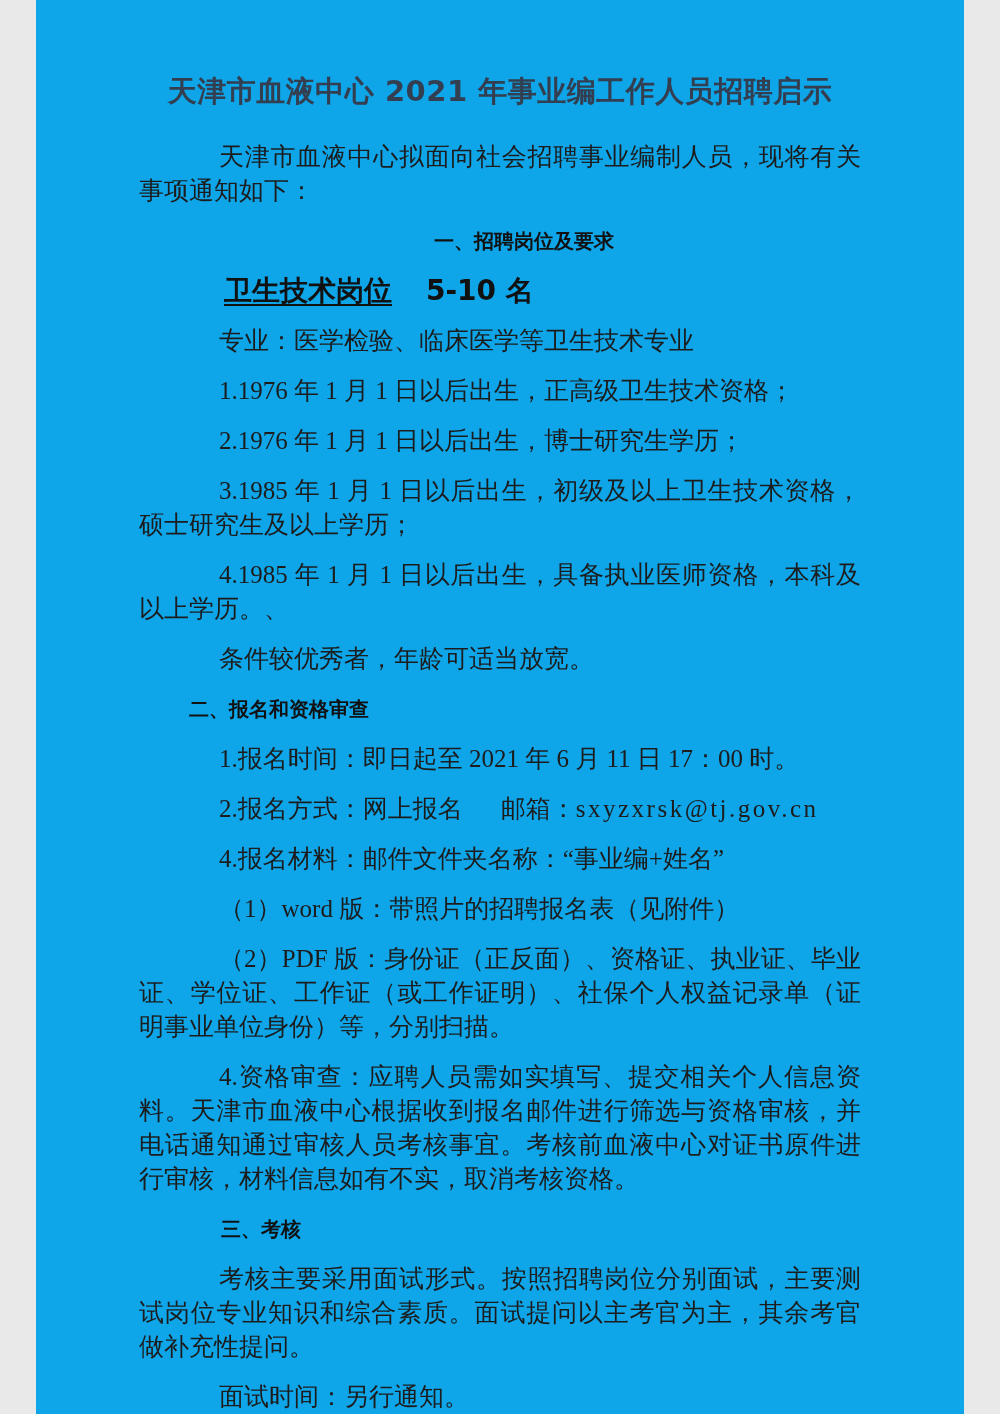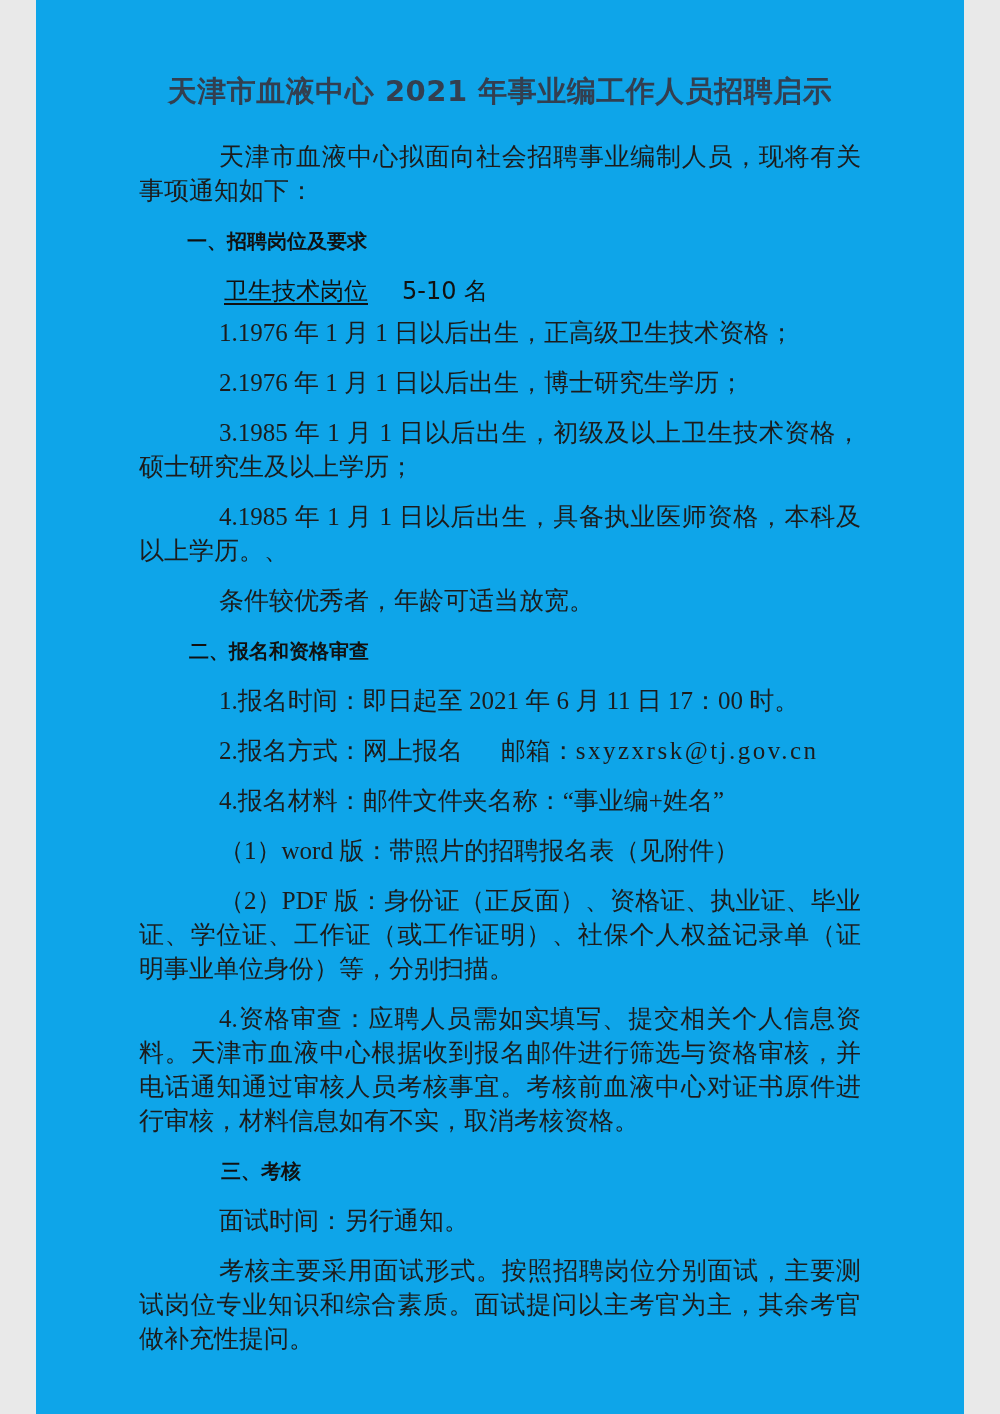--- a/index.html
+++ b/index.html
@@ -33,30 +33,30 @@
     text-align: justify;
   }
   .sect-heading {
     font-family: "DejaVu Sans", "Liberation Sans", sans-serif;
     font-weight: bold;
     font-size: 20px;
     line-height: 34px;
     margin-bottom: 16px;
     color: #111111;
   }
-  .h-one   { margin-left: 48px; }
+  .h-one   { margin-left: 48px; text-align: center; }
   .h-two   { margin-left: 50px; }
   .h-three { margin-left: 82px; }
   .position-line {
     margin-left: 85px;
     font-family: "DejaVu Sans", "Liberation Sans", sans-serif;
-    font-weight: normal;
-    font-size: 24px;
+    font-weight: bold;
+    font-size: 28px;
     line-height: 34px;
-    margin-bottom: 8px;
+    margin-bottom: 16px;
     color: #111111;
   }
   .position-name { text-decoration: underline; text-underline-offset: 4px; }
   .position-count { margin-left: 34px; }
   .email-gap { display: inline-block; width: 38px; }
   .email-text { letter-spacing: 2.5px; }
 </style>
 </head>
 <body>
 
@@ -65,20 +65,21 @@
   <h1 class="doc-title">天津市血液中心 2021 年事业编工作人员招聘启示</h1>
 
   <p class="para">天津市血液中心拟面向社会招聘事业编制人员，现将有关事项通知如下：</p>
 
   <div class="sect-heading h-one">一、招聘岗位及要求</div>
 
   <div class="position-line">
     <span class="position-name">卫生技术岗位</span><span class="position-count">5-10 名</span>
   </div>
 
+  <p class="para">专业：医学检验、临床医学等卫生技术专业</p>
 
 
   <p class="para">1.1976 年 1 月 1 日以后出生，正高级卫生技术资格；</p>
   <p class="para">2.1976 年 1 月 1 日以后出生，博士研究生学历；</p>
   <p class="para">3.1985 年 1 月 1 日以后出生，初级及以上卫生技术资格，硕士研究生及以上学历；</p>
   <p class="para">4.1985 年 1 月 1 日以后出生，具备执业医师资格，本科及以上学历。、</p>
 
   <p class="para">条件较优秀者，年龄可适当放宽。</p>
 
   <div class="sect-heading h-two">二、报名和资格审查</div>
@@ -89,16 +90,16 @@
     <span>2.报名方式：网上报名</span><span class="email-gap"></span><span>邮箱：</span><span class="email-text">sxyzxrsk@tj.gov.cn</span>
   </p>
 
   <p class="para">4.报名材料：邮件文件夹名称：“事业编+姓名”</p>
   <p class="para">（1）word 版：带照片的招聘报名表（见附件）</p>
   <p class="para">（2）PDF 版：身份证（正反面）、资格证、执业证、毕业证、学位证、工作证（或工作证明）、社保个人权益记录单（证明事业单位身份）等，分别扫描。</p>
   <p class="para">4.资格审查：应聘人员需如实填写、提交相关个人信息资料。天津市血液中心根据收到报名邮件进行筛选与资格审核，并电话通知通过审核人员考核事宜。考核前血液中心对证书原件进行审核，材料信息如有不实，取消考核资格。</p>
 
   <div class="sect-heading h-three">三、考核</div>
 
+  <p class="para">考核主要采用面试形式。按照招聘岗位分别面试，主要测试岗位专业知识和综合素质。面试提问以主考官为主，其余考官做补充性提问。</p>
   <p class="para">面试时间：另行通知。</p>
-  <p class="para">考核主要采用面试形式。按照招聘岗位分别面试，主要测试岗位专业知识和综合素质。面试提问以主考官为主，其余考官做补充性提问。</p>
 
 </div>
 
 </body></html>

